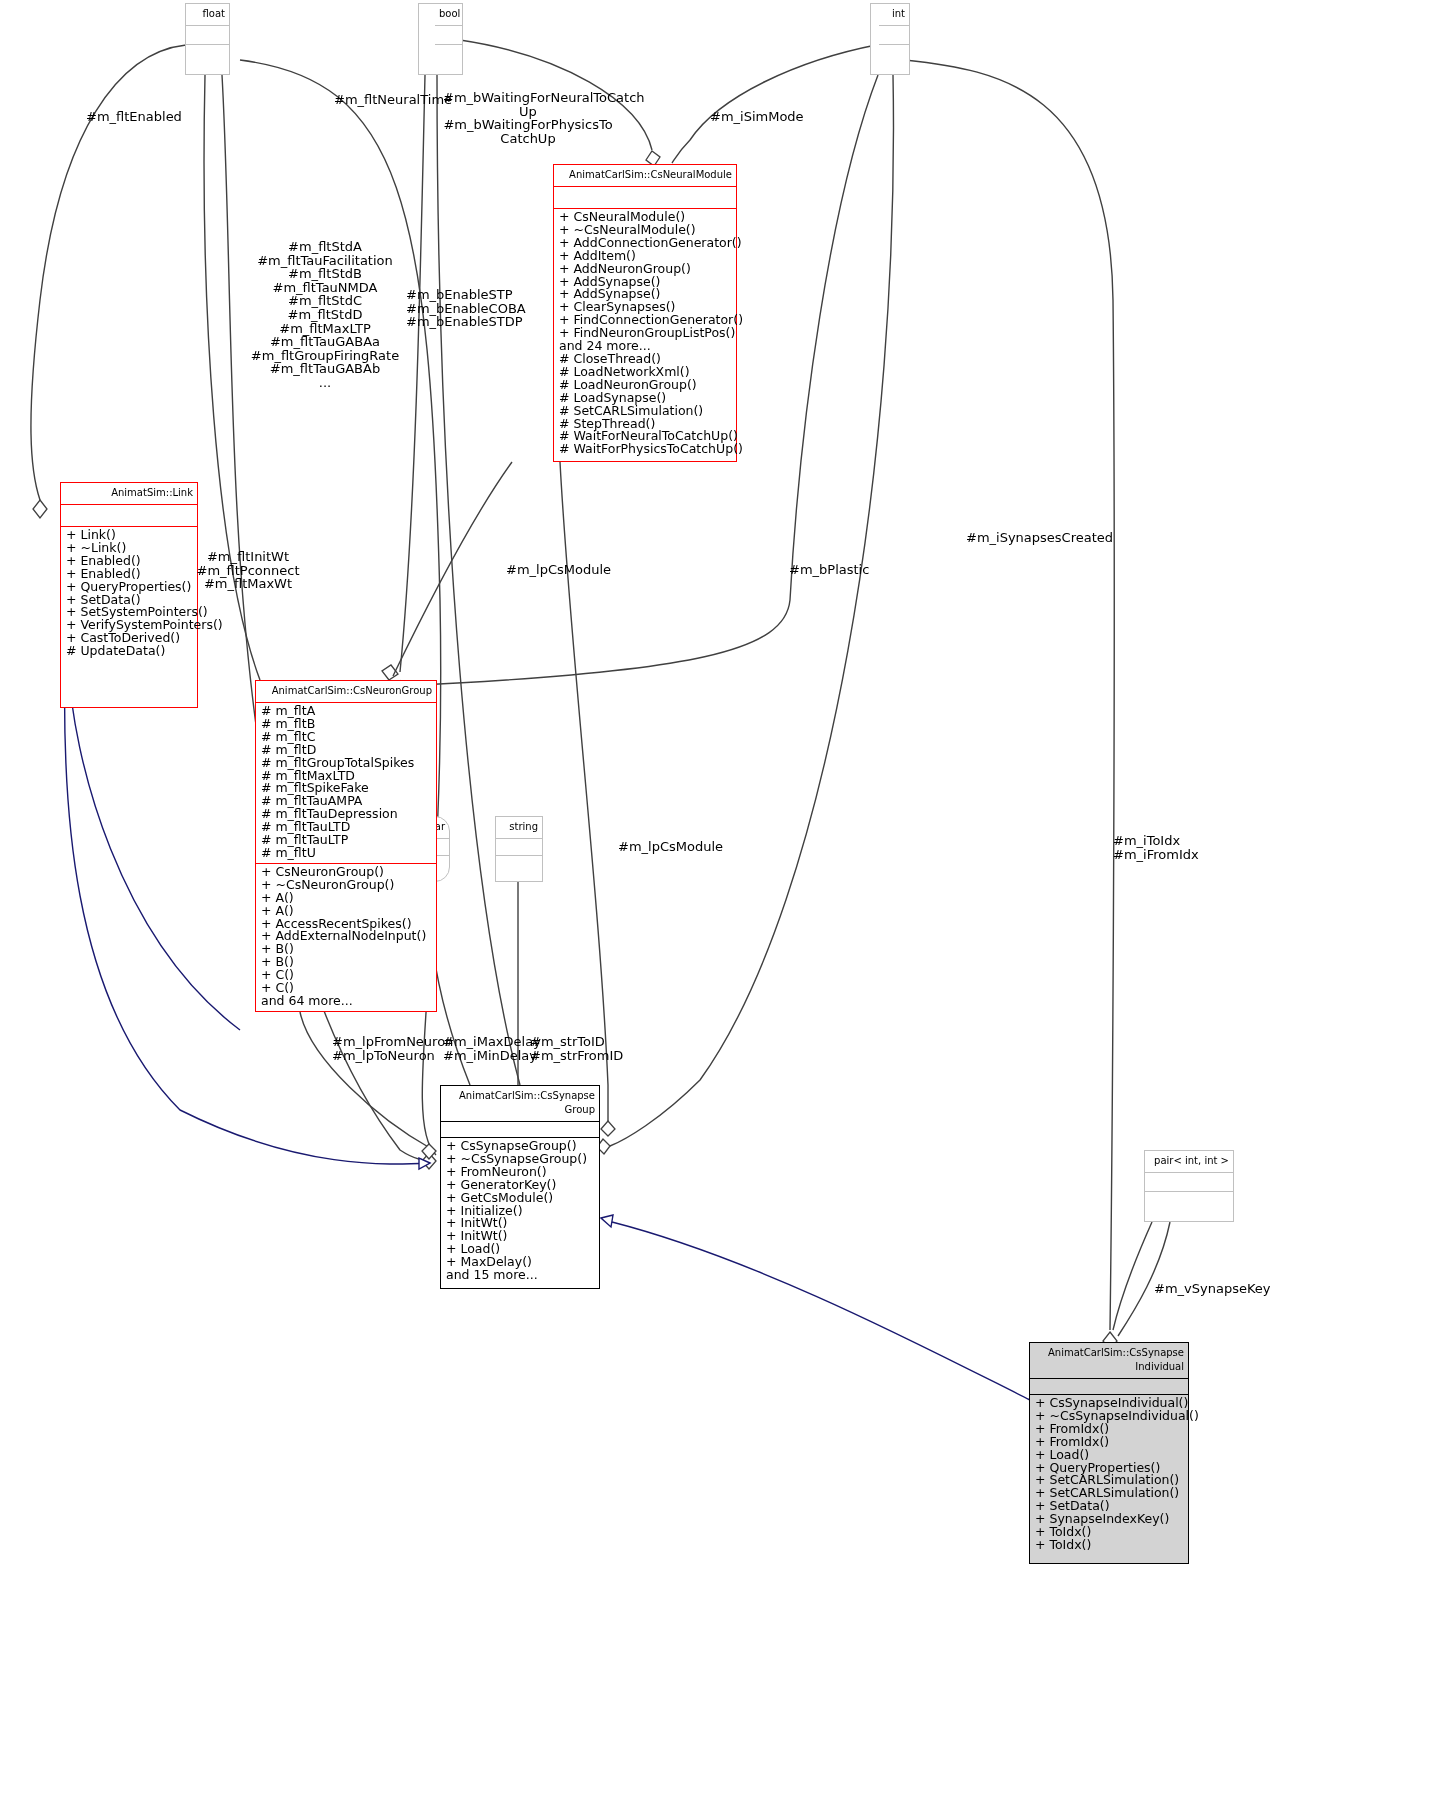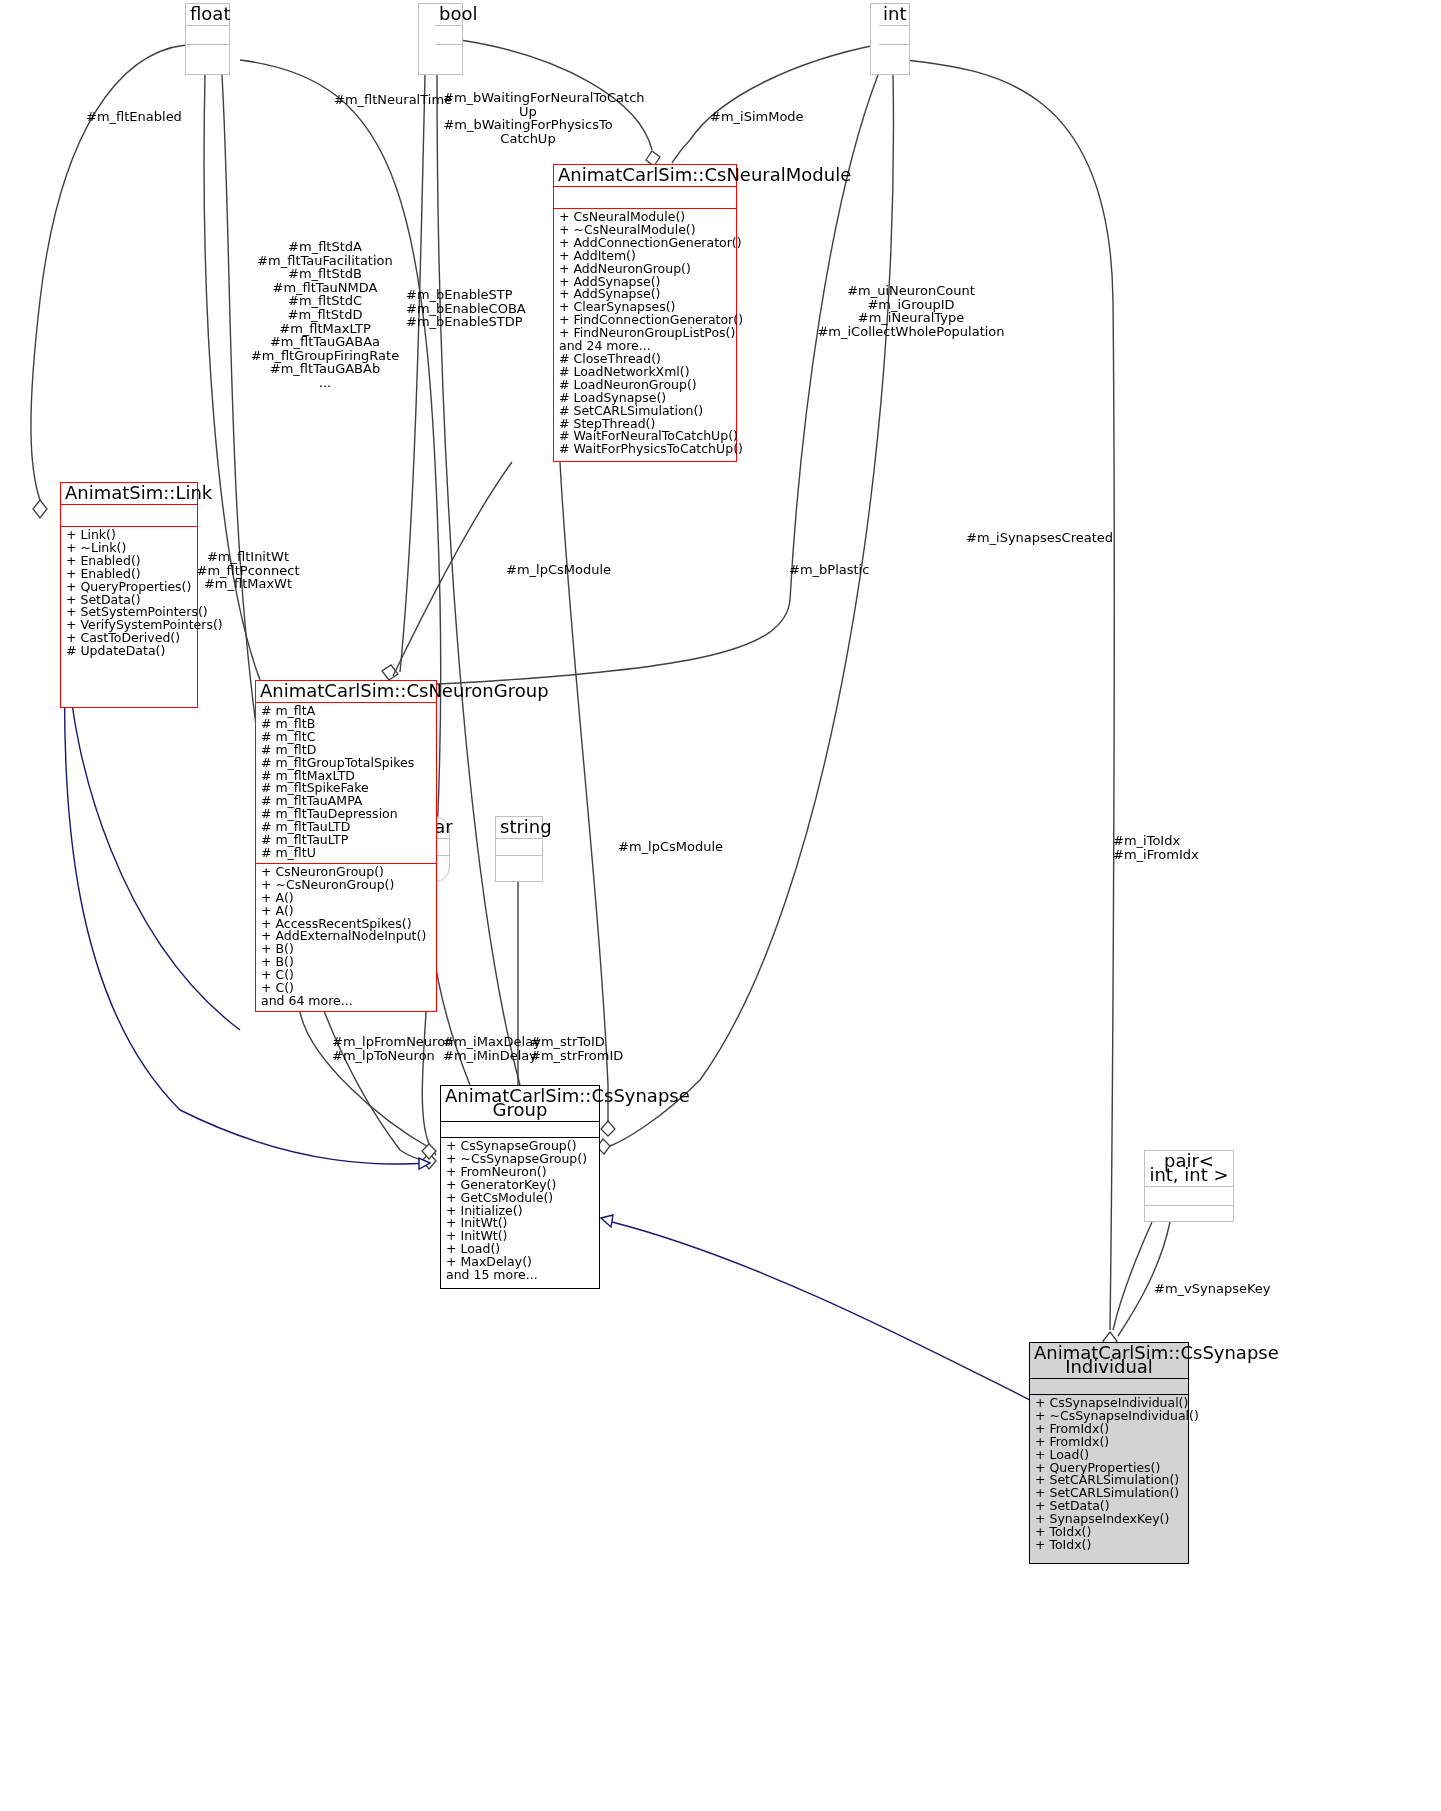--- a/index.html
+++ b/index.html
@@ -9,21 +9,21 @@
   svg.edges{position:absolute;left:0;top:0;width:1441px;height:1811px;pointer-events:none;}
 
   
   .node{position:absolute;box-sizing:border-box;background:#ffffff;}
   .node.red{border:1px solid #ff0000;margin-left:48px;}
   .node.black{border:1px solid #000000;}
   .node.grey{border:1px solid #c0c0c0;}
   .node.filled{background:#d3d3d3;border:1px solid #000000;}
 
   .nrow{box-sizing:border-box;}
-  .ntitle{text-align:center;padding:3px 4px 4px 4px;font-size:18px;line-height:14px;color:#000;}
+  .ntitle{text-align:right;padding:3px 4px 4px 4px;font-size:10px;line-height:14px;color:#000;}
   .sep-red{border-top:1px solid #ff0000;}
   .sep-black{border-top:1px solid #000000;}
   .sep-grey{border-top:1px solid #c0c0c0;}
   .nlist{padding:2px 5px 3px 5px;font-size:12.5px;line-height:12.9px;color:#000;white-space:nowrap;}
   .nlist div{white-space:nowrap;}
   .nempty{height:19px;}
 
   
   .elabel{position:absolute;font-size:13px;line-height:13.6px;color:#000;white-space:nowrap;}
   .elabel.ctr{text-align:center;}
@@ -281,26 +281,20 @@
     <div>#m_fltTauGABAb</div>
     <div>...</div>
   </div>
 
   <div class="elabel lft" style="left:406px;top:288px;">
     <div>#m_bEnableSTP</div>
     <div>#m_bEnableCOBA</div>
     <div>#m_bEnableSTDP</div>
   </div>
 
-  <div class="elabel ctr" style="left:806px;top:284px;width:210px;">
-    <div>#m_uiNeuronCount</div>
-    <div>#m_iGroupID</div>
-    <div>#m_iNeuralType</div>
-    <div>#m_iCollectWholePopulation</div>
-  </div>
 
   <div class="elabel ctr" style="left:178px;top:550px;width:140px;">
     <div>#m_fltInitWt</div>
     <div>#m_fltPconnect</div>
     <div>#m_fltMaxWt</div>
   </div>
 
   <div class="elabel lft" style="left:506px;top:563px;">#m_lpCsModule</div>
 
   <div class="elabel lft" style="left:789px;top:563px;">#m_bPlastic</div>

